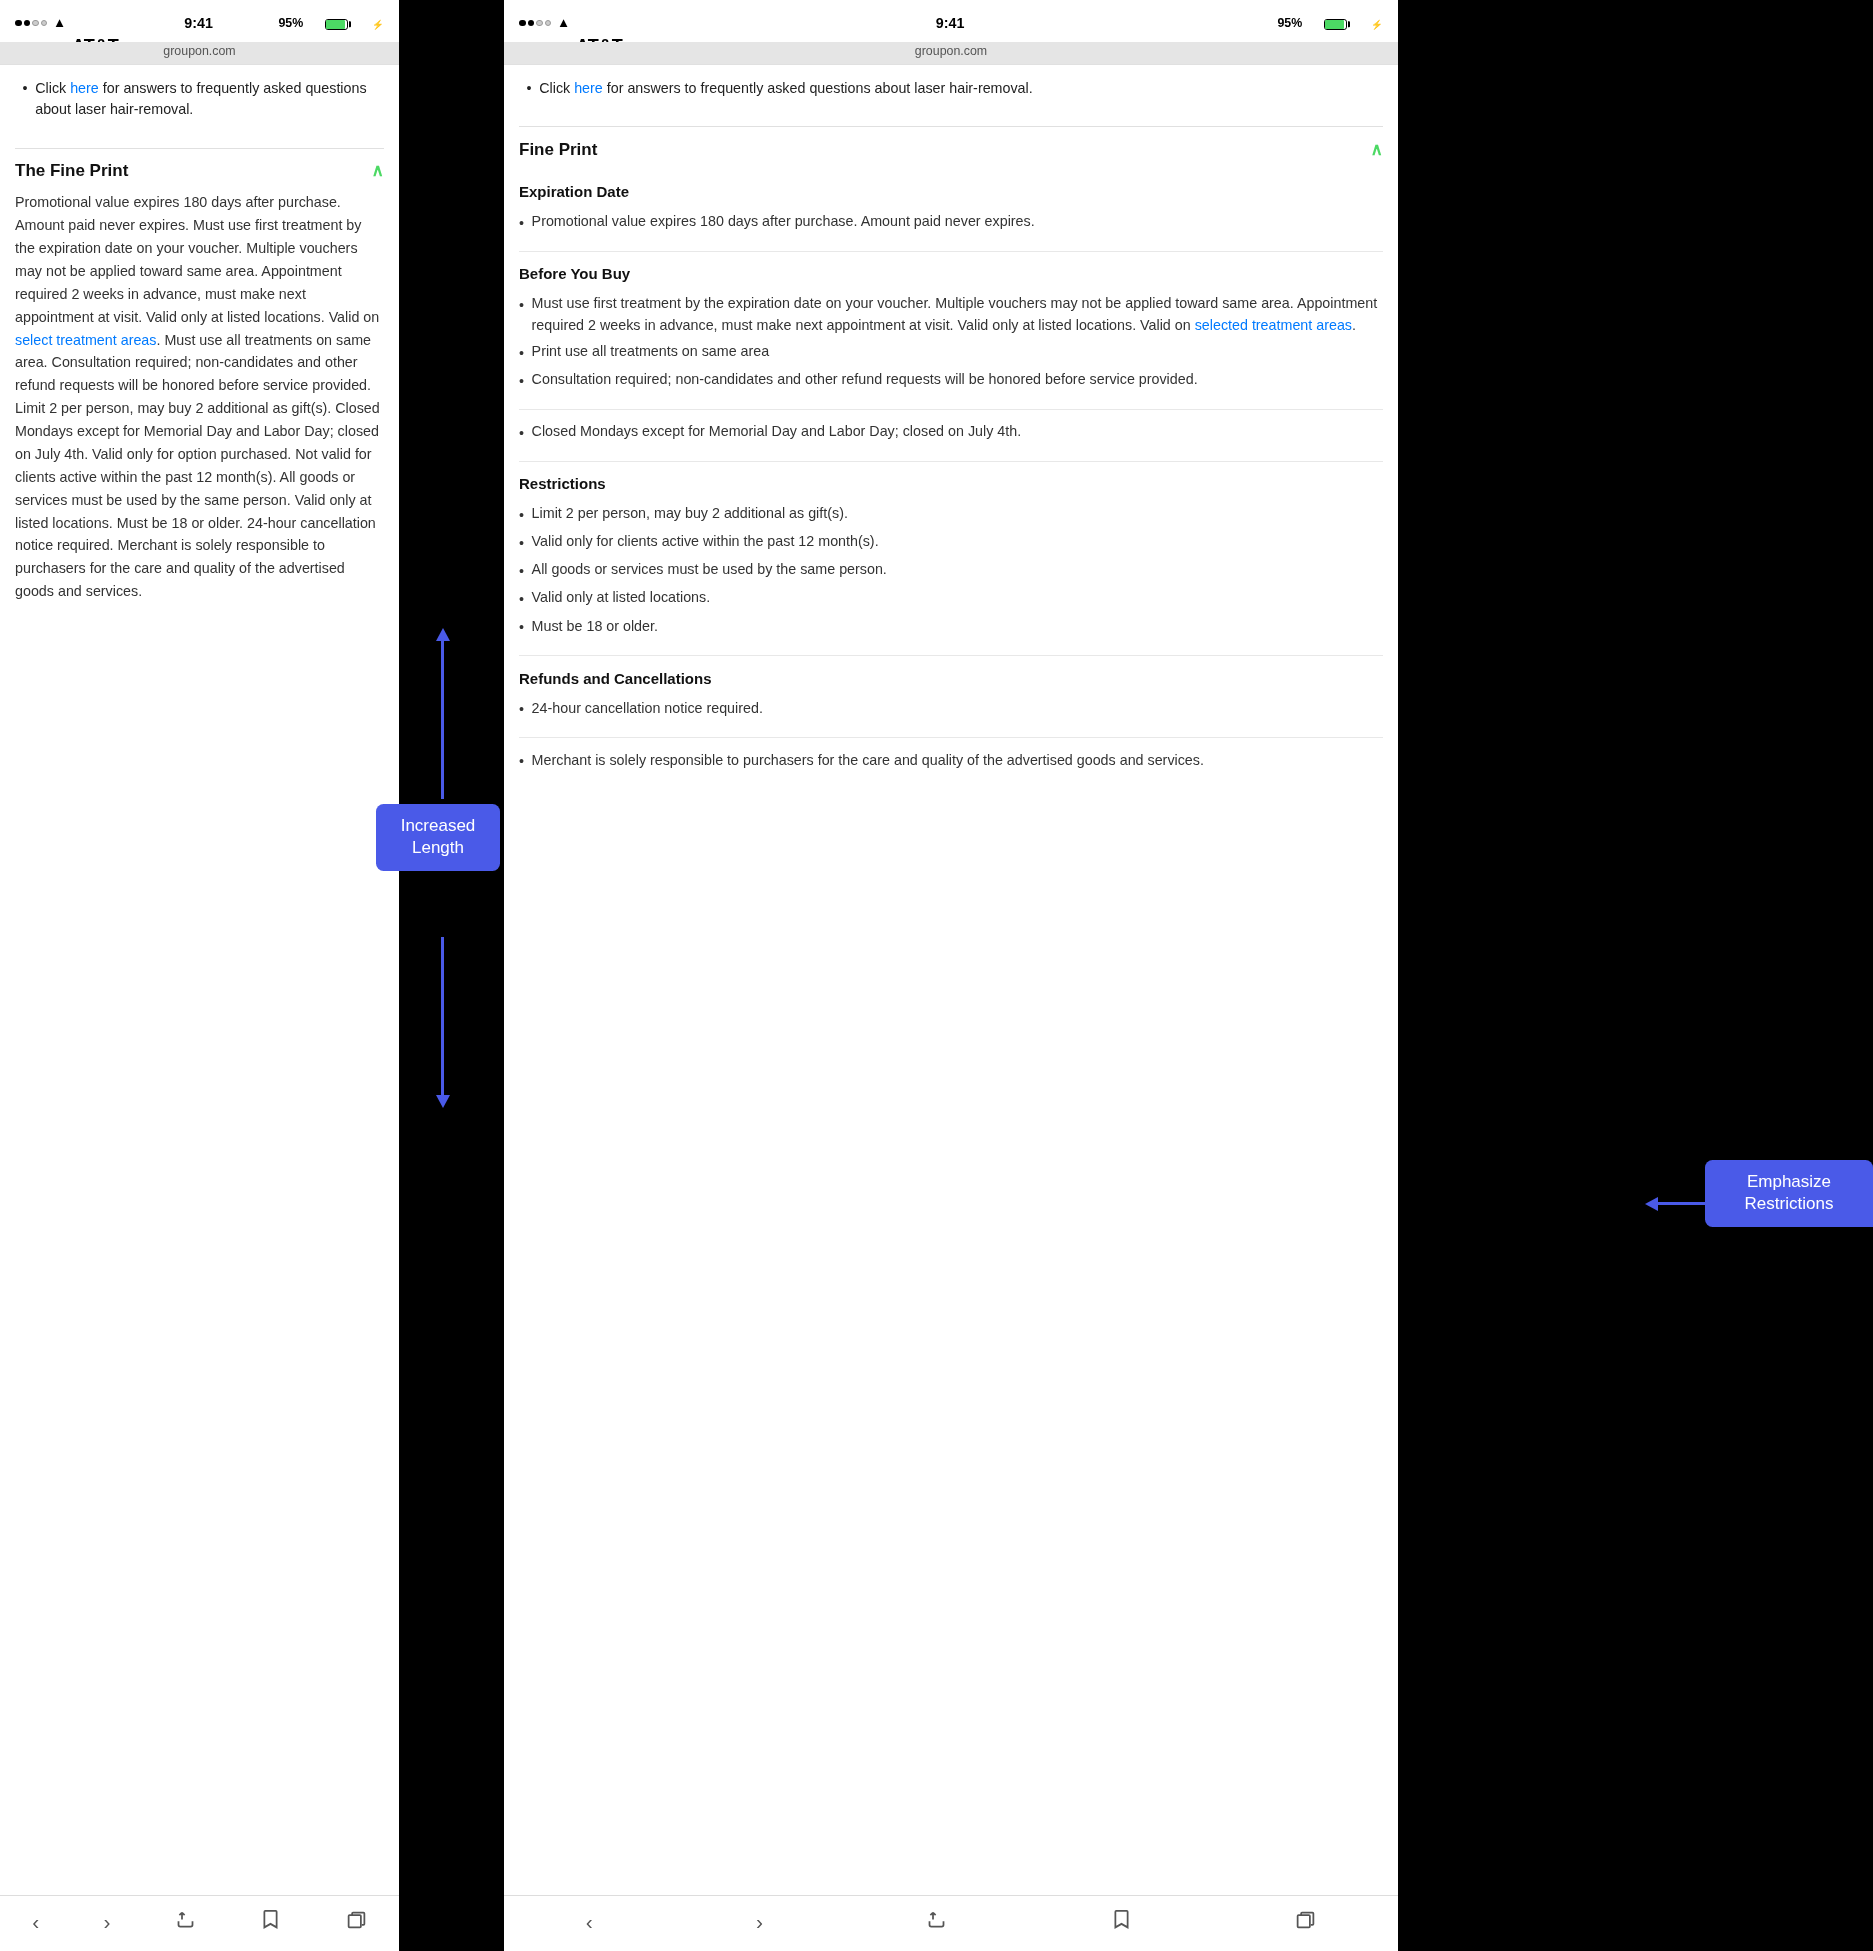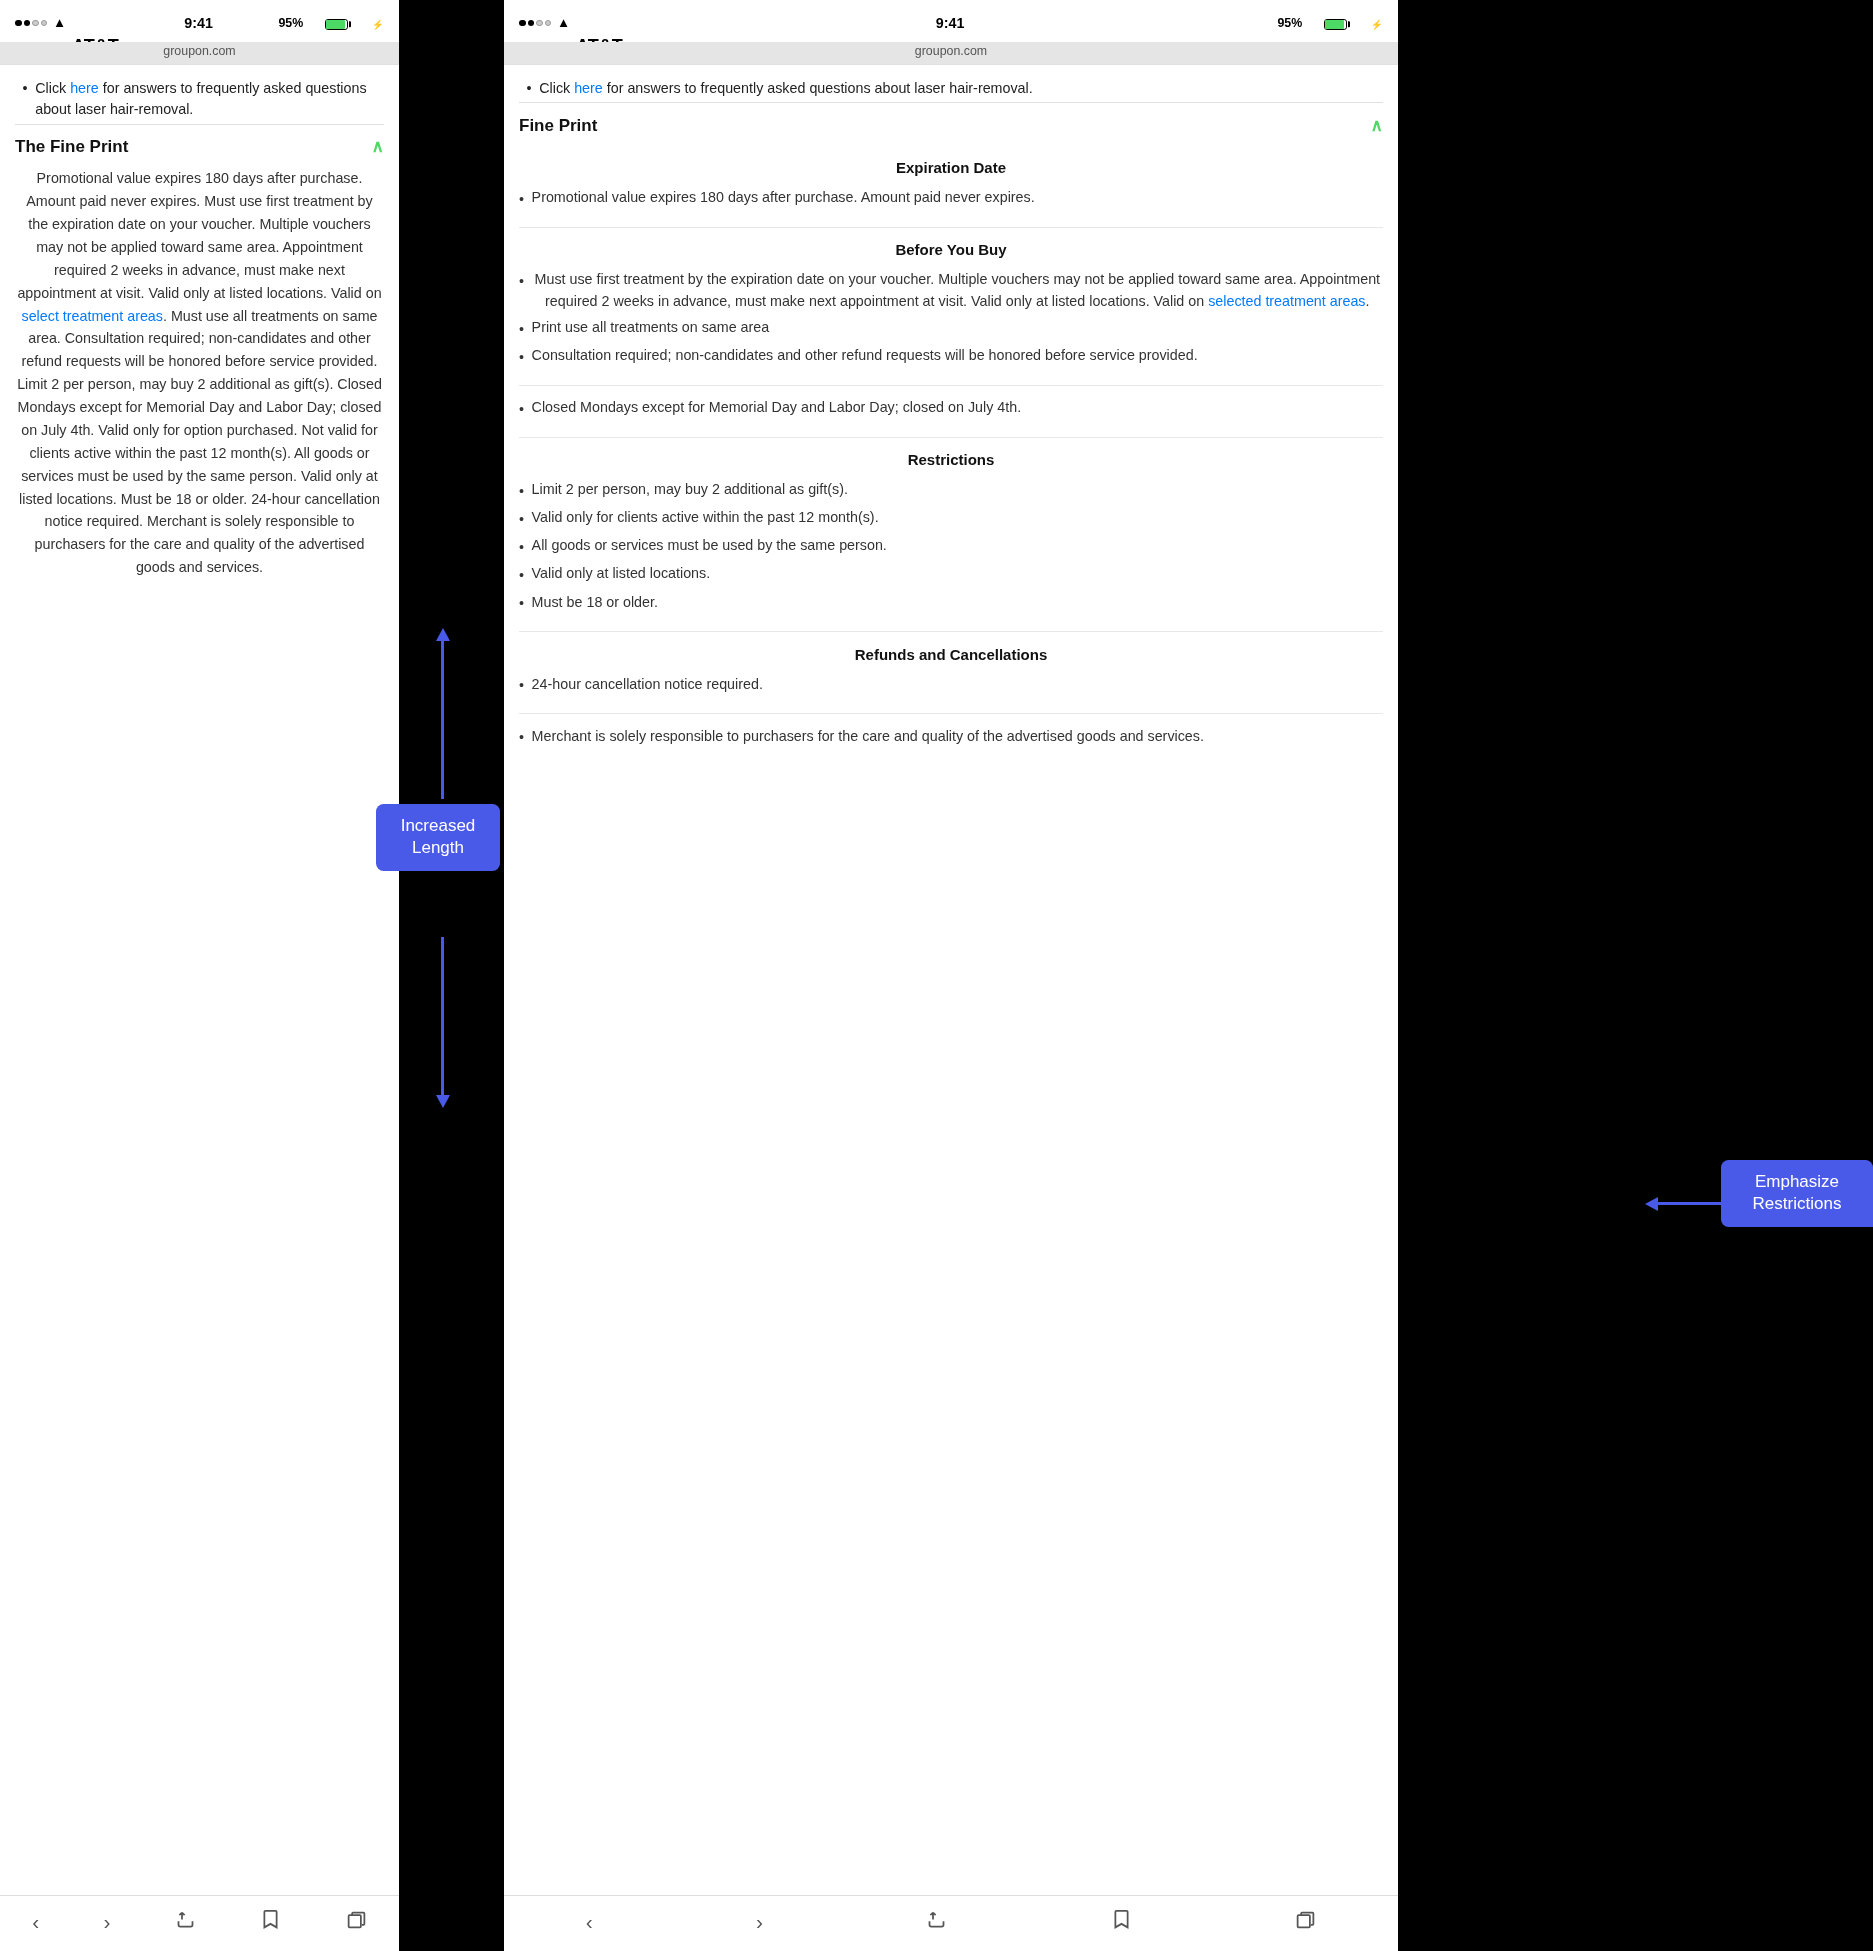--- a/index.html
+++ b/index.html
@@ -169,22 +169,21 @@
       margin-left: 7.6px;
     }
 
     a.inline-link {
       color: #007aff;
       text-decoration: none;
     }
 
     
     .fine-print-section {
-      margin-top: 3px;
-      text-align: center;
+      margin-top: 27px;
     }
 
     .section-header {
       display: flex;
       justify-content: space-between;
       align-items: center;
       padding: 9.5px 0 7.6px;
       border-top: 1px solid #e0e0e0;
     }
 
@@ -571,21 +570,21 @@
 
   <div class="annotation-arrow-v" style="left: 433px; top: 628px; height: 171px; width: 19px;">
     <div class="arrow-head-up"></div>
     <div class="arrow-line-v"></div>
   </div>
   <div class="annotation-arrow-v" style="left: 433px; top: 937px; height: 171px; width: 19px;">
     <div class="arrow-line-v"></div>
     <div class="arrow-head-down"></div>
   </div>
 
-  <div class="annotation-box" style="right: 0; top: 1160px; width: 152px; border-radius: 7.6px 7.6px 0 7.6px;">
+  <div class="annotation-box" style="right: 0; top: 1160px; width: 168px; border-radius: 7.6px 7.6px 0 7.6px;">
     <span>Emphasize Restrictions</span>
   </div>
 
   <div class="annotation-arrow-h" style="right: 152px; top: 1194px; width: 76px; height: 19px;">
     <div class="arrow-head-left"></div>
     <div class="arrow-line-h"></div>
   </div>
 
 </div>
 

